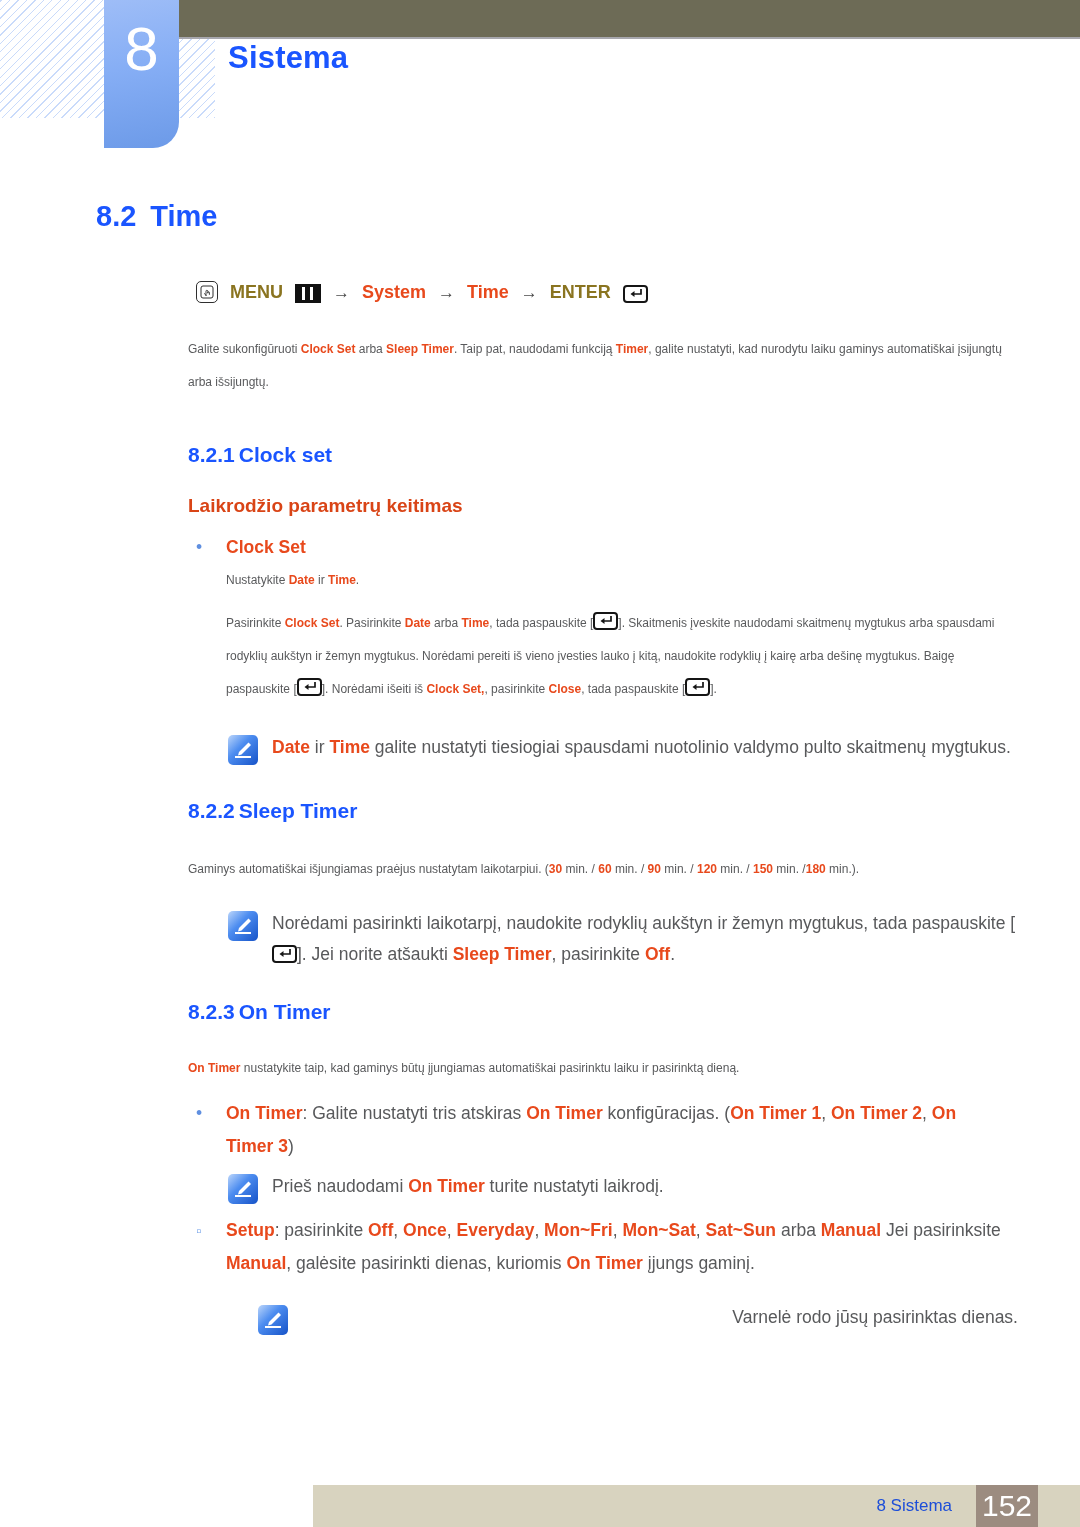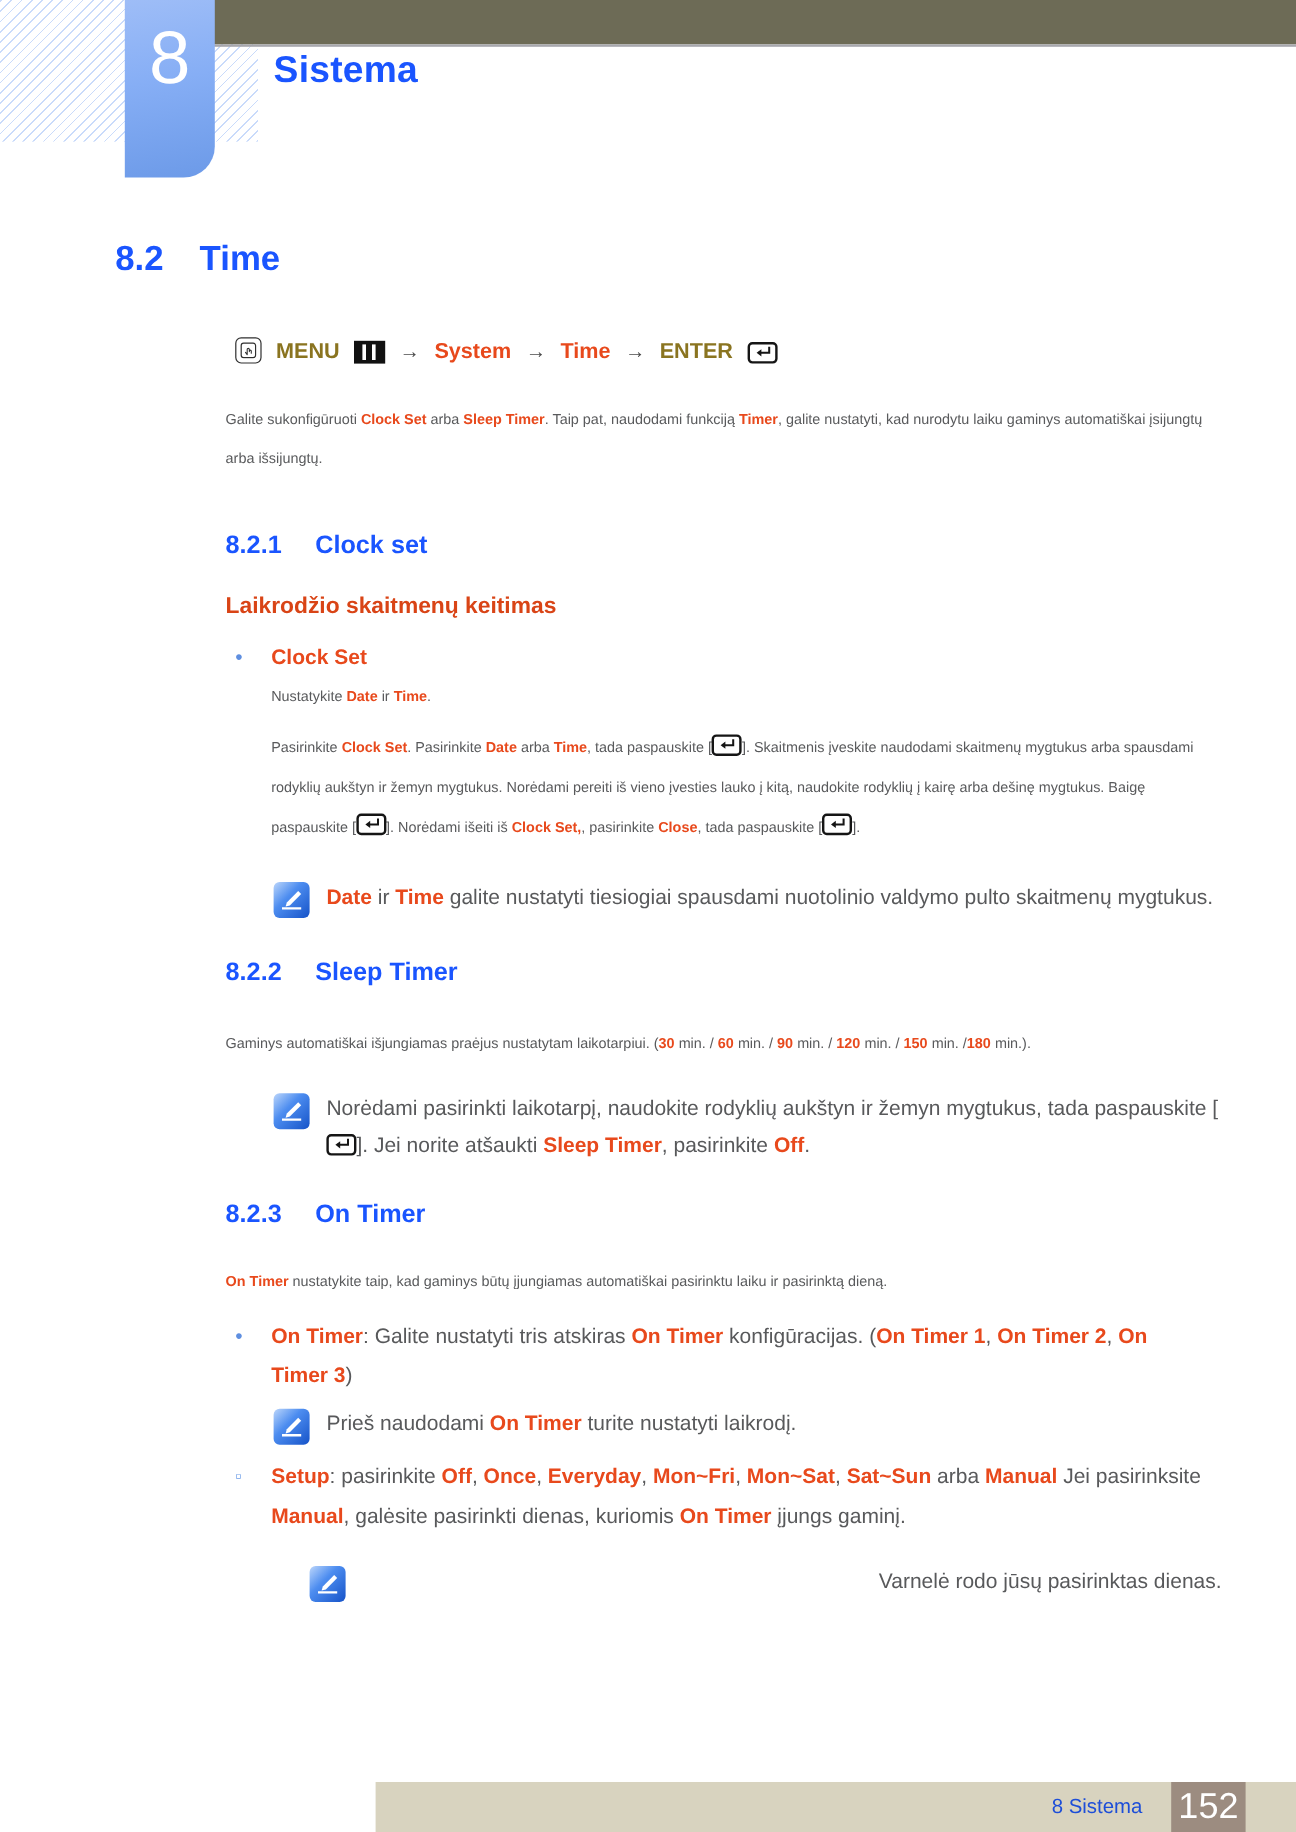--- a/index.html
+++ b/index.html
@@ -71,29 +71,29 @@
     position: absolute;
     left: 0; top: 148px;
     width: 1080px;
   }
   .h2 {
     margin: 58px 0 0 96px;
     font-size: 29px;
     color: #1a55ff;
     font-weight: 700;
     display: flex;
-    gap: 30px;
+    gap: 14px;
   }
   .h3 {
     margin: 0 0 0 188px;
     font-size: 21px;
     color: #1a55ff;
     font-weight: 700;
     display: flex;
-    gap: 28px;
+    gap: 4px;
   }
   .h4 {
     margin: 0 0 0 188px;
     font-size: 19px;
     color: #d94416;
     font-weight: 700;
   }
 
   p, .para {
     margin: 0 0 0 188px;
@@ -273,21 +273,21 @@
   <p style="margin-top:30px;">
     <span>Galite sukonfigūruoti </span><span class="em">Clock Set</span><span> arba </span><span class="em">Sleep Timer</span><span>. Taip pat, naudodami funkciją </span><span class="em">Timer</span><span>, galite nustatyti, kad nurodytu laiku gaminys automatiškai įsijungtų arba išsijungtų.</span>
   </p>
 
   <div class="h3" style="margin-top:44px;">
     <span>8.2.1</span>
     <span>Clock set</span>
   </div>
 
 
-  <div class="h4" style="margin-top:28px;">Laikrodžio skaitmenų keitimas</div>
+  <div class="h4" style="margin-top:28px;">Laikrodžio parametrų keitimas</div>
 
   <div class="bullet-row" style="margin-top:14px;">
     <span class="bullet-dot">•</span>
     <span class="bullet-body em">Clock Set</span>
   </div>
 
   <div class="para indent">
     <span>Nustatykite </span><span class="em">Date</span><span> ir </span><span class="em">Time</span><span>.</span>
   </div>
 

